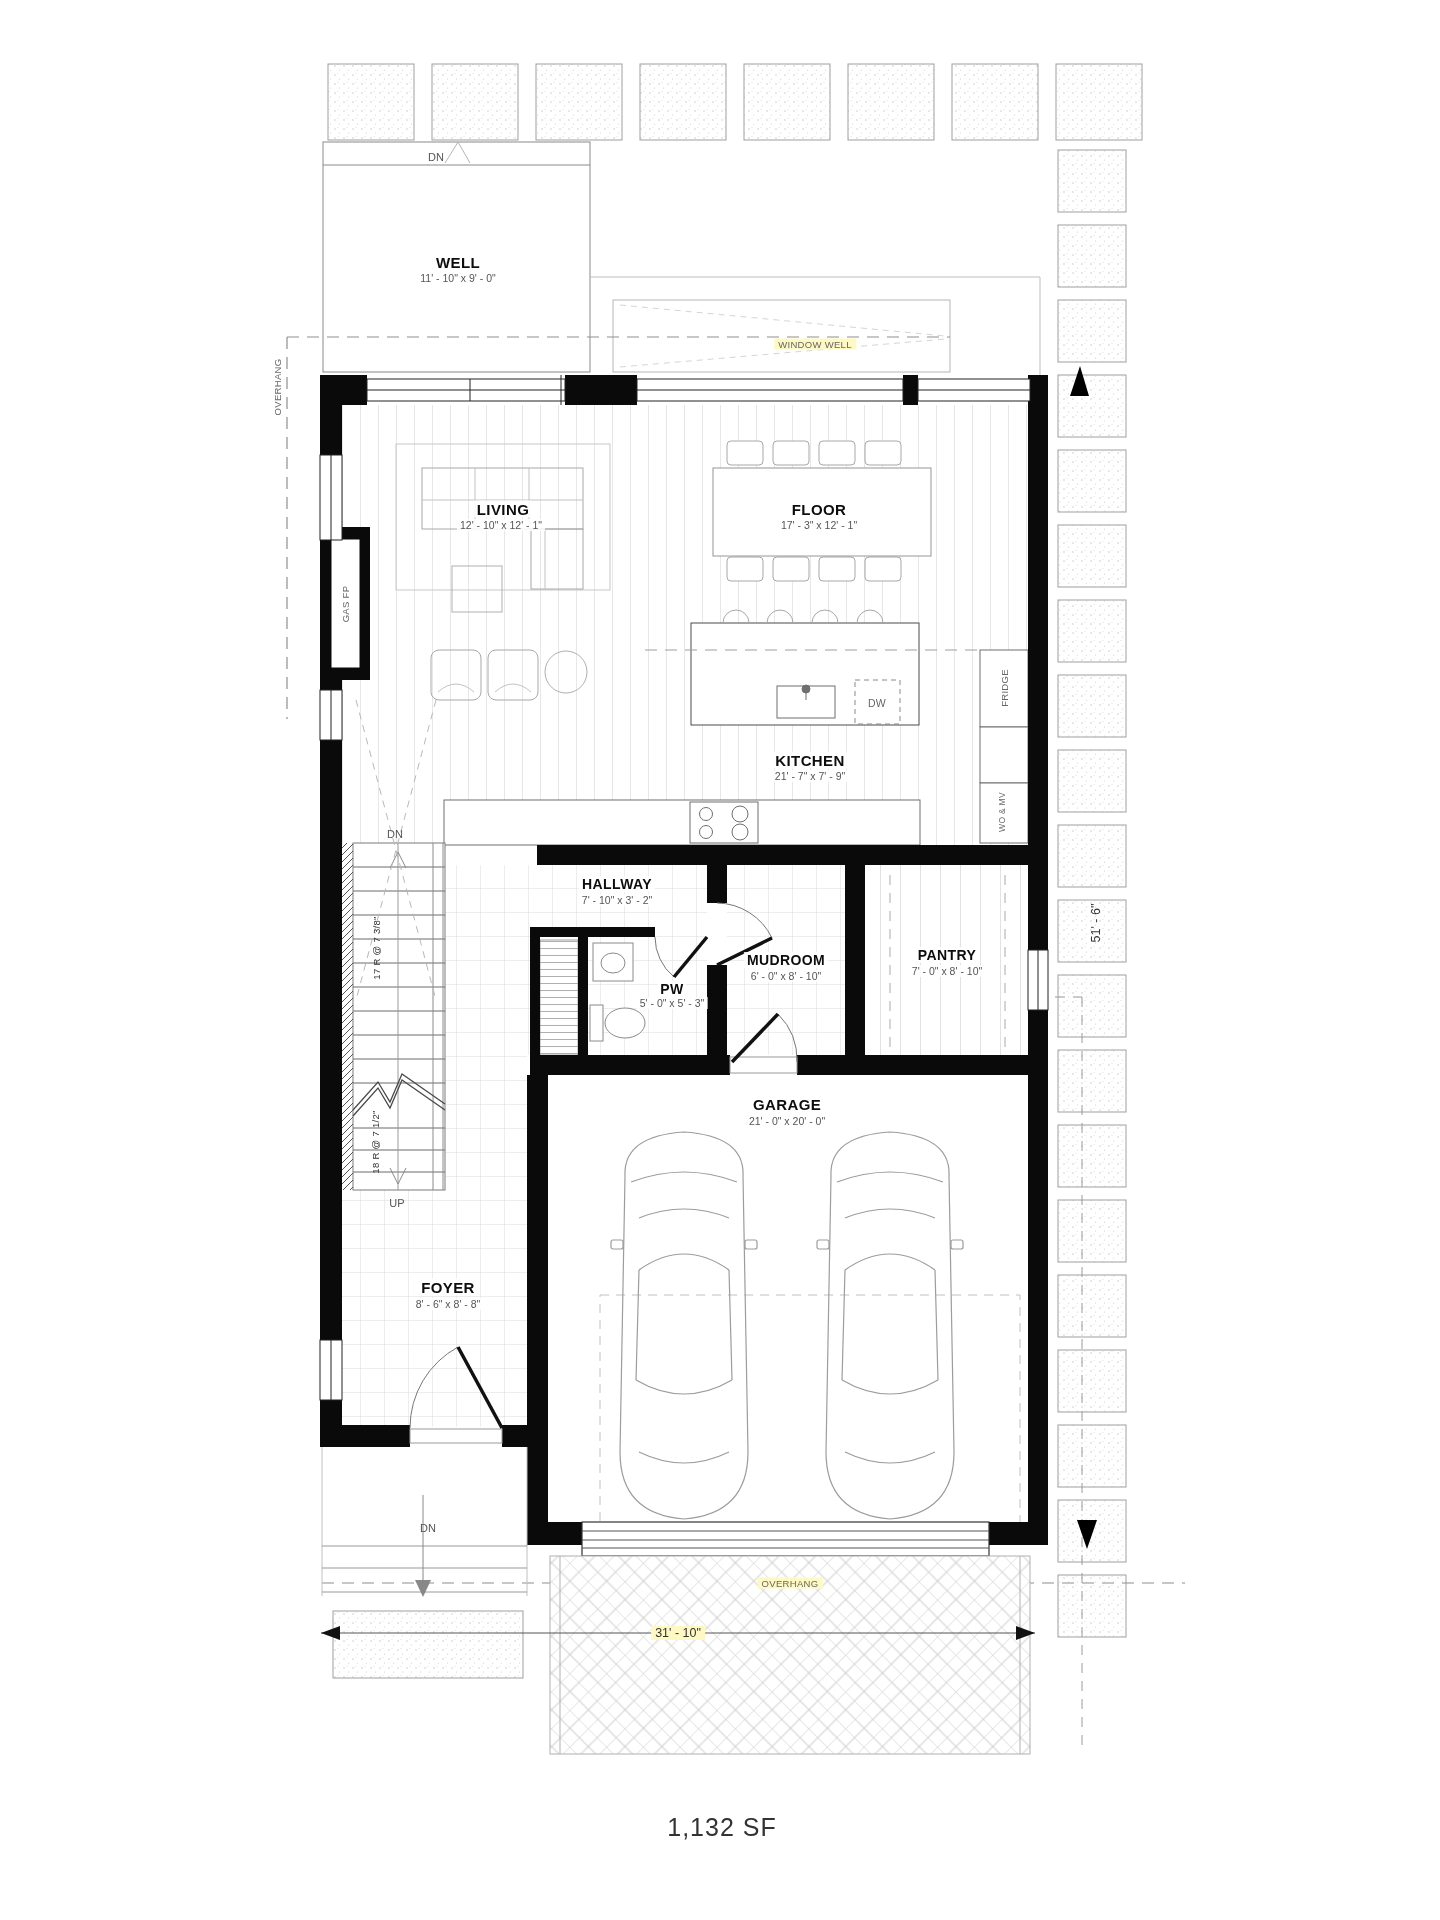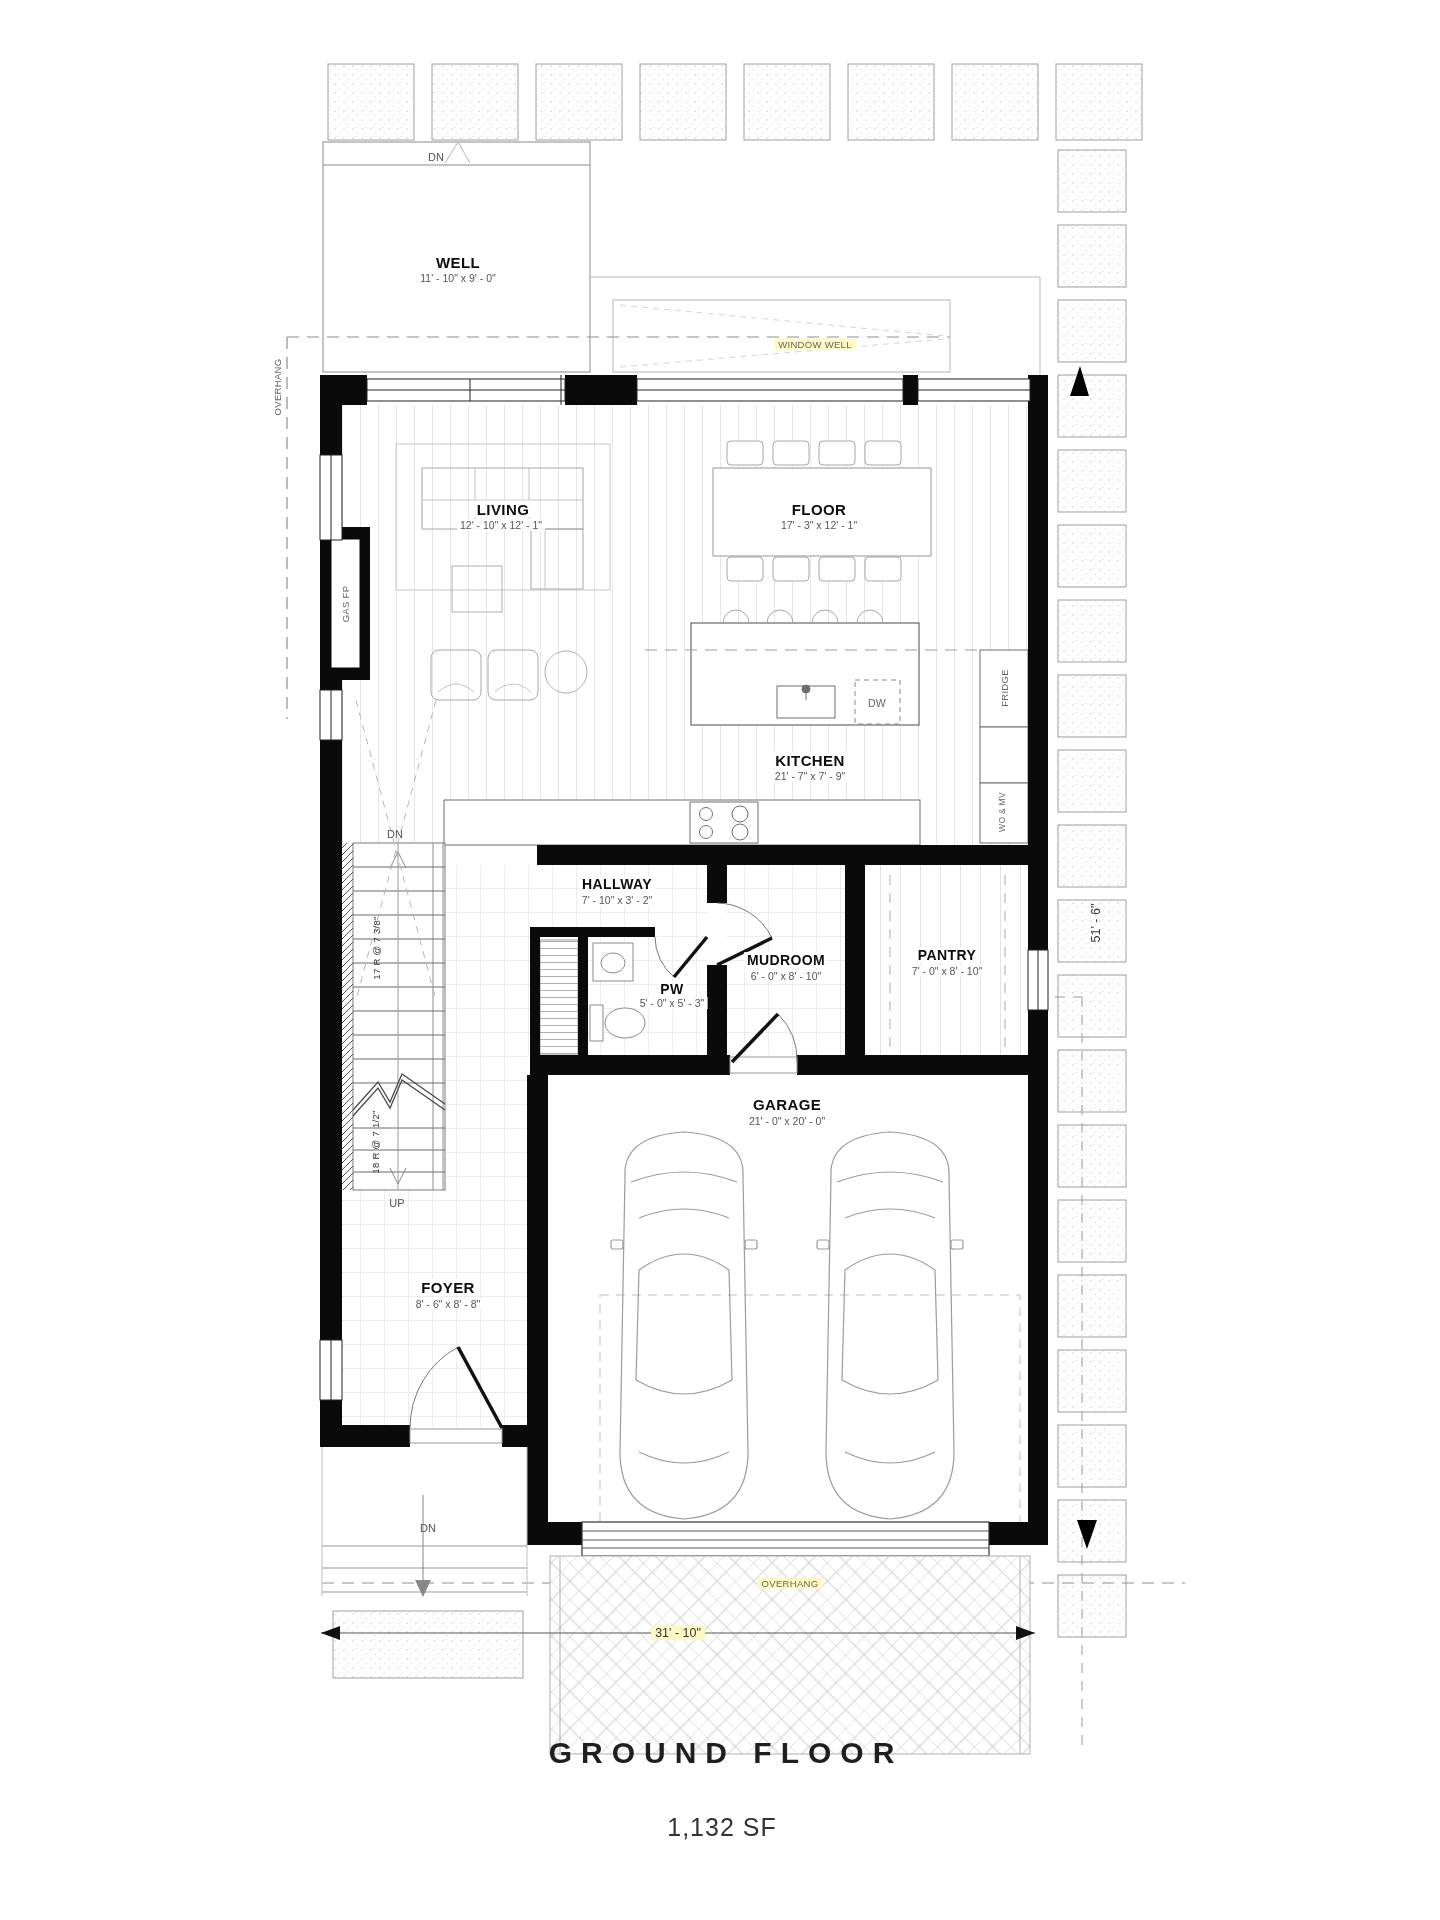--- a/index.html
+++ b/index.html
@@ -311,16 +311,15 @@
 <div class="lbl dims" style="left:947px;top:971px">7' - 0" x 8' - 10"</div>
 <div class="lbl room" style="left:787px;top:1104px">GARAGE</div>
 <div class="lbl dims" style="left:787px;top:1121px">21' - 0" x 20' - 0"</div>
 <div class="lbl room" style="left:448px;top:1287px">FOYER</div>
 <div class="lbl dims" style="left:448px;top:1304px">8' - 6" x 8' - 8"</div>
 <div class="lbl small" style="left:428px;top:1528px">DN</div>
 <div class="lbl tiny bg" style="left:790px;top:1583px">OVERHANG</div>
 <div class="lbl dimbig bg" style="left:678px;top:1633px">31' - 10"</div>
 <div class="lbl dimbig vert" style="left:1096px;top:923px">51' - 6"</div>
 
-<div class="lbl title" style="left:726px;top:1753px">GROUND FLOOR</div>
 <div class="lbl area" style="left:722px;top:1810px">1,132 SF</div>
 
 </div>
 
 </body></html>

